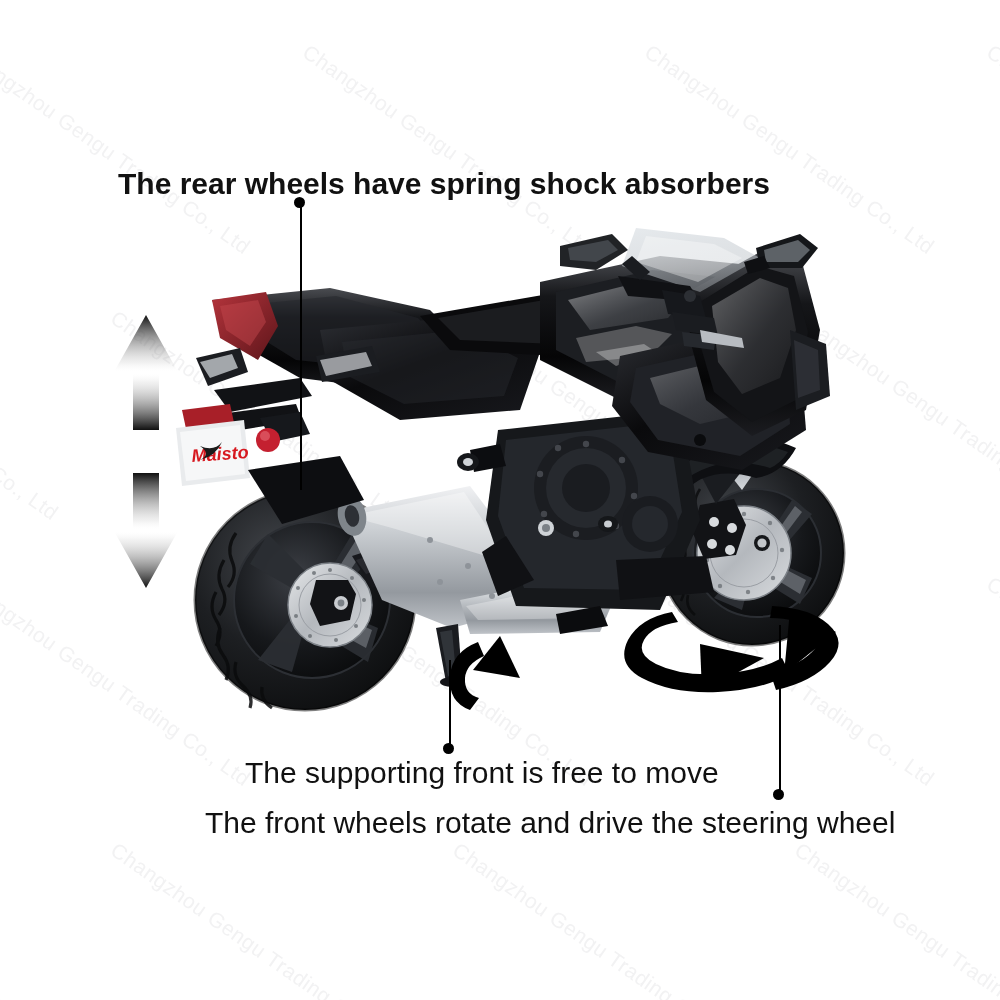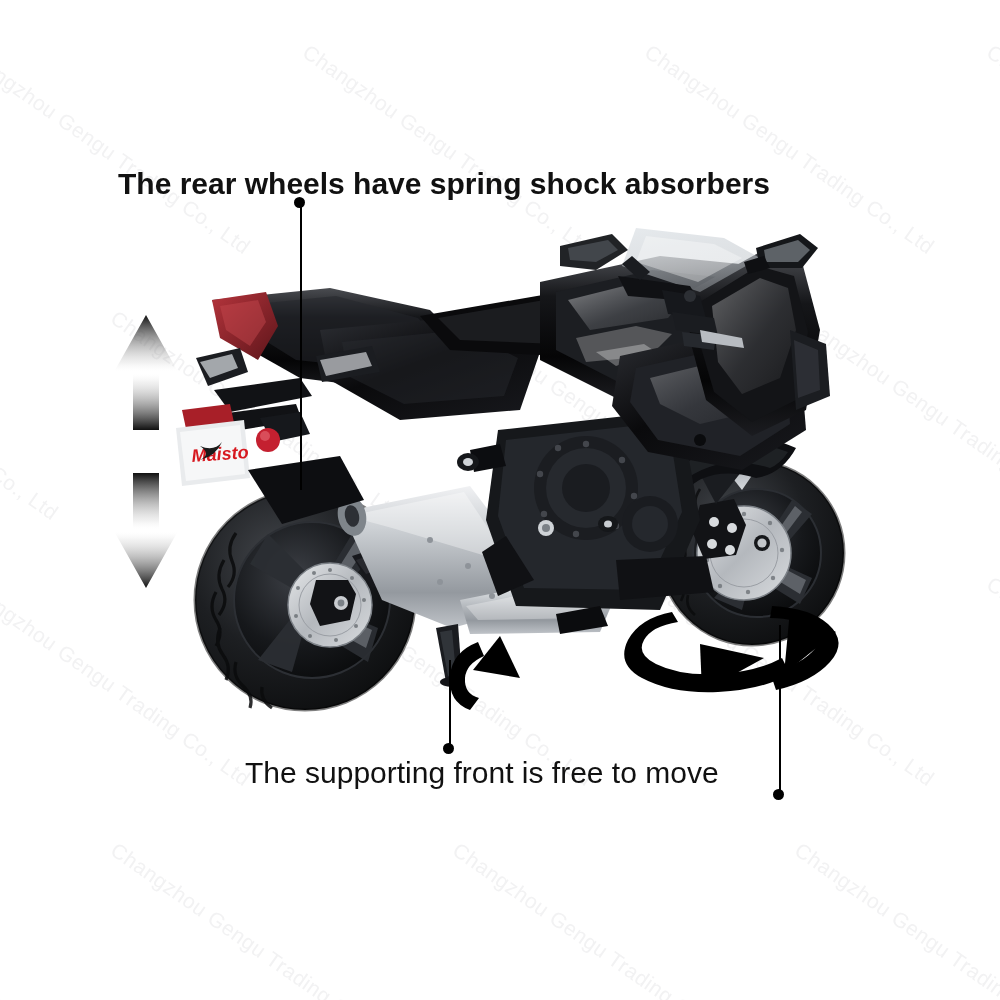--- a/index.html
+++ b/index.html
@@ -416,14 +416,15 @@
   <div class="leader" id="lead2"></div>
   <div class="dot" id="dot2"></div>
 
   <div class="leader" id="lead3"></div>
   <div class="dot" id="dot3"></div>
 
   <div class="caption" id="cap-top">The rear wheels have spring shock absorbers</div>
 
   <div class="caption" id="cap-foot">The supporting front is free to move</div>
 
+  <div class="caption" id="cap-front">The front wheels rotate and drive the steering wheel</div>
 
 </div>
 
 </body></html>

